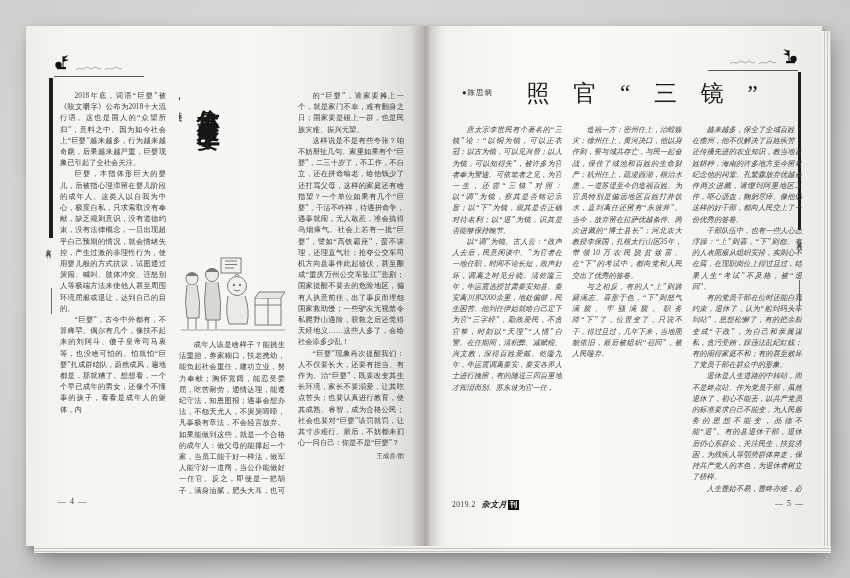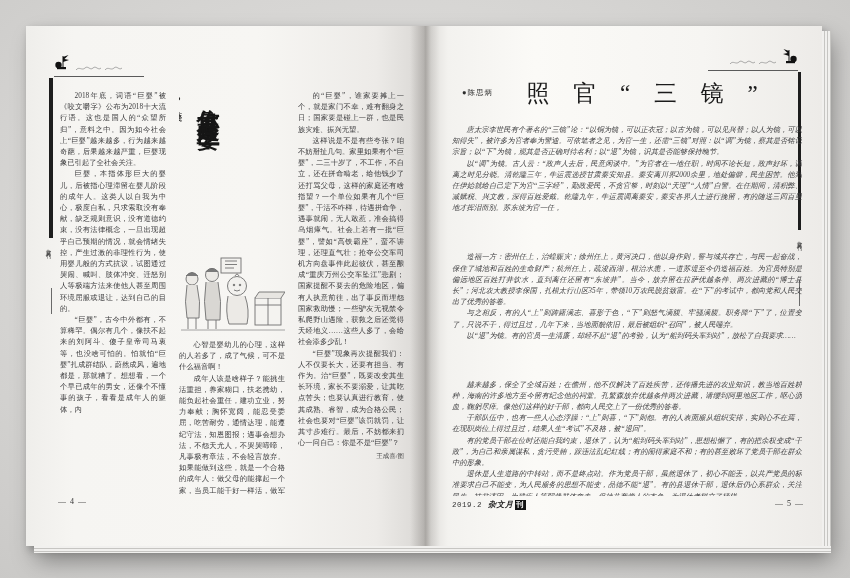--- a/index.html
+++ b/index.html
@@ -95,27 +95,27 @@
     position:absolute;left:38px;right:22px;top:52px;display:flex;align-items:flex-start;
   }
   .rp-author{font-size:7.5px;color:#2c2c2c;margin-top:10px;letter-spacing:1px;flex:0 0 auto;}
   .rp-title{
     flex:1 1 auto;text-align:center;margin:0;
     font-size:23px;font-weight:400;letter-spacing:9px;color:#1b1b1b;
     font-family:"Liberation Serif","DejaVu Serif",serif;
   }
   .rp-content{
     position:absolute;left:28px;top:98px;width:350px;height:372px;
-    display:flex;gap:10px;flex-direction:column;
+    display:flex;gap:10px;
   }
   .rp-content .para{font-style:italic;color:#414143;}
   .rp-footer{
     position:absolute;left:28px;top:473px;display:flex;align-items:center;gap:6px;
   }
-  .issue{font-size:7.5px;color:#333;letter-spacing:.5px;font-family:Liberation Mono, monospace;}
+  .issue{font-size:7.5px;color:#333;letter-spacing:.5px;}
   .maglogo{font-size:8px;font-weight:700;font-style:italic;color:#222;letter-spacing:.5px;font-family:Liberation Serif, serif;}
   .logo-box{
     display:inline-block;background:#111;color:#fff;font-style:normal;
     font-size:7.5px;padding:0 1.5px;margin-left:1px;line-height:9.5px;
   }
 </style>
 </head>
 <body>
 
 <div class="stage">
@@ -176,21 +176,20 @@
                 <circle cx="61" cy="33" r="0.8" fill="#555"></circle>
               <path d="M55 38 Q58 40 61 38"></path>
               <path d="M49 44 Q46 60 50 72 L68 72 Q71 58 66 44" fill="#eceae6"></path>
               <rect x="76" y="46" width="26" height="27" fill="#f4f3f0"></rect>
               <line x1="76" y1="53" x2="102" y2="53"></line>
               <line x1="89" y1="46" x2="89" y2="73"></line>
               <path d="M76 46 L80 40 L106 40 L102 46" fill="#e7e5e1"></path>
             </g>
           </svg>
           <div class="mid-text">
-              <p class="para">心智是婴幼儿的心理，这样的人若多了，成了气候，可不是什么福音啊！</p>
               <p class="para">成年人该是啥样子？能挑生活重担，养家糊口，扶老携幼，能负起社会重任，建功立业，努力奉献；胸怀宽阔，能忍受委屈，吃苦耐劳，通情达理，能遵纪守法，知恩图报；遇事会想办法，不怨天尤人，不哭哭啼啼，凡事极有章法，不会轻言放弃。如果能做到这些，就是一个合格的成年人：做父母的能撑起一个家，当员工能干好一样活，做军人能守好一道闸，当公仆能做好一任官。反之，即便是一把胡子，满身油腻，肥头大耳，也可能是个永远长不大的“巨婴”，而这样</p>
             </div>
         </div>
         <div class="col">
           <div>
               <p class="para">的“巨婴”，谁家要摊上一个，就是家门不幸，难有翻身之日；国家要是碰上一群，也是民族灾难、振兴无望。</p>
               <p class="para">这样说是不是有些夸张？咱不妨掰扯几句。家里如果有个“巨婴”，二三十岁了，不工作，不自立，还在拼命啃老，给他钱少了还打骂父母，这样的家庭还有啥指望？一个单位如果有几个“巨婴”，干活不咋样，待遇拼命争，遇事就闹，无人敢惹，准会搞得乌烟瘴气。社会上若有一批“巨婴”，譬如“高铁霸座”，蛮不讲理，还理直气壮；抢夺公交车司机方向盘事件此起彼伏，甚至酿成“重庆万州公交车坠江”悲剧；国家提醒不要去的危险地区，偏有人执意前往，出了事反而埋怨国家救助慢；一些驴友无视禁令私爬野山遇险，获救之后还觉得天经地义……这些人多了，会给社会添多少乱！</p>
               <p class="para">“巨婴”现象再次提醒我们：人不仅要长大，还要有担当、有作为。治“巨婴”，既要改变其生长环境，家长不要溺爱，让其吃点苦头；也要认真进行教育，使其成熟、睿智，成为合格公民；社会也要对“巨婴”该罚就罚，让其寸步难行。最后，不妨都来扪心一问自己：你是不是“巨婴”？</p>
             </div>
           <span class="credit">王成喜/图</span>
@@ -222,21 +221,20 @@
       </div>
 
       <div class="rp-content">
         <div class="col">
             <p class="para">唐太宗李世民有个著名的“三镜”论：“以铜为镜，可以正衣冠；以古为镜，可以见兴替；以人为镜，可以知得失”，被许多为官者奉为警迪。可依笔者之见，为官一生，还需“三镜”对照：以“调”为镜，察其是否铭记宗旨；以“下”为镜，观其是否正确对待名利；以“退”为镜，识其是否能够保持晚节。</p>
             <p class="para">以“调”为镜。古人云：“政声人去后，民意闲谈中。”为官者在一地任职，时间不论长短，政声好坏，调离之时见分晓。清乾隆三年，牛运震选授甘肃秦安知县。秦安离川界2000余里，地处偏僻，民生困苦。他到任伊始就给自己定下为官“三字经”，勤政爱民，不贪官帑，时刻以“天理”“人情”自警。在任期间，清积弊、减赋税、兴文教，深得百姓爱戴。乾隆九年，牛运震调离秦安，秦安各界人士进行挽留，有的随送三四百里地才挥泪而别。苏东坡为官一任，</p>
           </div>
         <div class="col">
             <p class="para">造福一方：密州任上，治蝗赈灾；徐州任上，黄河决口，他以身作则，誓与城共存亡，与民一起奋战，保住了城池和百姓的生命财产；杭州任上，疏浚西湖，根治水患，一道苏堤至今仍造福百姓。为官员特别是偏远地区百姓打井饮水，直到离任还留有“东坡井”。当今，放弃留在拉萨优越条件、两次进藏的“博士县长”；河北农大教授李保国，扎根太行山区35年，带领10万农民脱贫致富。在“下”的考试中，都向党和人民交出了优秀的答卷。</p>
             <p class="para">与之相反，有的人“上”则踌躇满志、喜形于色，“下”则怒气满腹、牢骚满腹。职务降“下”了，位置变了，只说不干，得过且过，几年下来，当地面貌依旧，最后被组织“召回”，被人民唾弃。</p>
-            <p class="para">以“退”为镜。有的官员一生清廉，却经不起“退”的考验，认为“船到码头车到站”，放松了自我要求……</p>
           </div>
         <div class="col">
             <p class="para">越来越多，保全了全城百姓；在儋州，他不仅解决了百姓疾苦，还传播先进的农业知识，教当地百姓耕种，海南的许多地方至今留有纪念他的祠堂。孔繁森放弃优越条件两次进藏，请缨到阿里地区工作，呕心沥血，鞠躬尽瘁。像他们这样的好干部，都向人民交上了一份优秀的答卷。</p>
             <p class="para">干部队伍中，也有一些人心态浮躁：“上”则喜，“下”则怨。有的人表面服从组织安排，实则心不在焉，在现职岗位上得过且过，结果人生“考试”不及格，被“退回”。</p>
             <p class="para">有的党员干部在位时还能自我约束，退休了，认为“船到码头车到站”，思想松懈了，有的把余权变成“干政”，为自己和亲属谋私，贪污受贿，踩违法乱纪红线；有的闹得家庭不和；有的甚至败坏了党员干部在群众中的形象。</p>
             <p class="para">退休是人生道路的中转站，而不是终点站。作为党员干部，虽然退休了，初心不能丢，以共产党员的标准要求自己不能变，为人民服务的思想不能变，品德不能“退”。有的县退休干部，退休后仍心系群众，关注民生，扶贫济困，为残疾人等弱势群体奔走，保持共产党人的本色，为退休者树立了榜样。</p>
             <p class="para">人生善始不易，善终亦难，必须经得起“调”“下”“退”的考验，以先贤和楷模为镜，经常对照自己，坚守初心，廉洁自律，多行善事，让人生更加绚丽多彩。</p>
           </div>
       </div>
 

